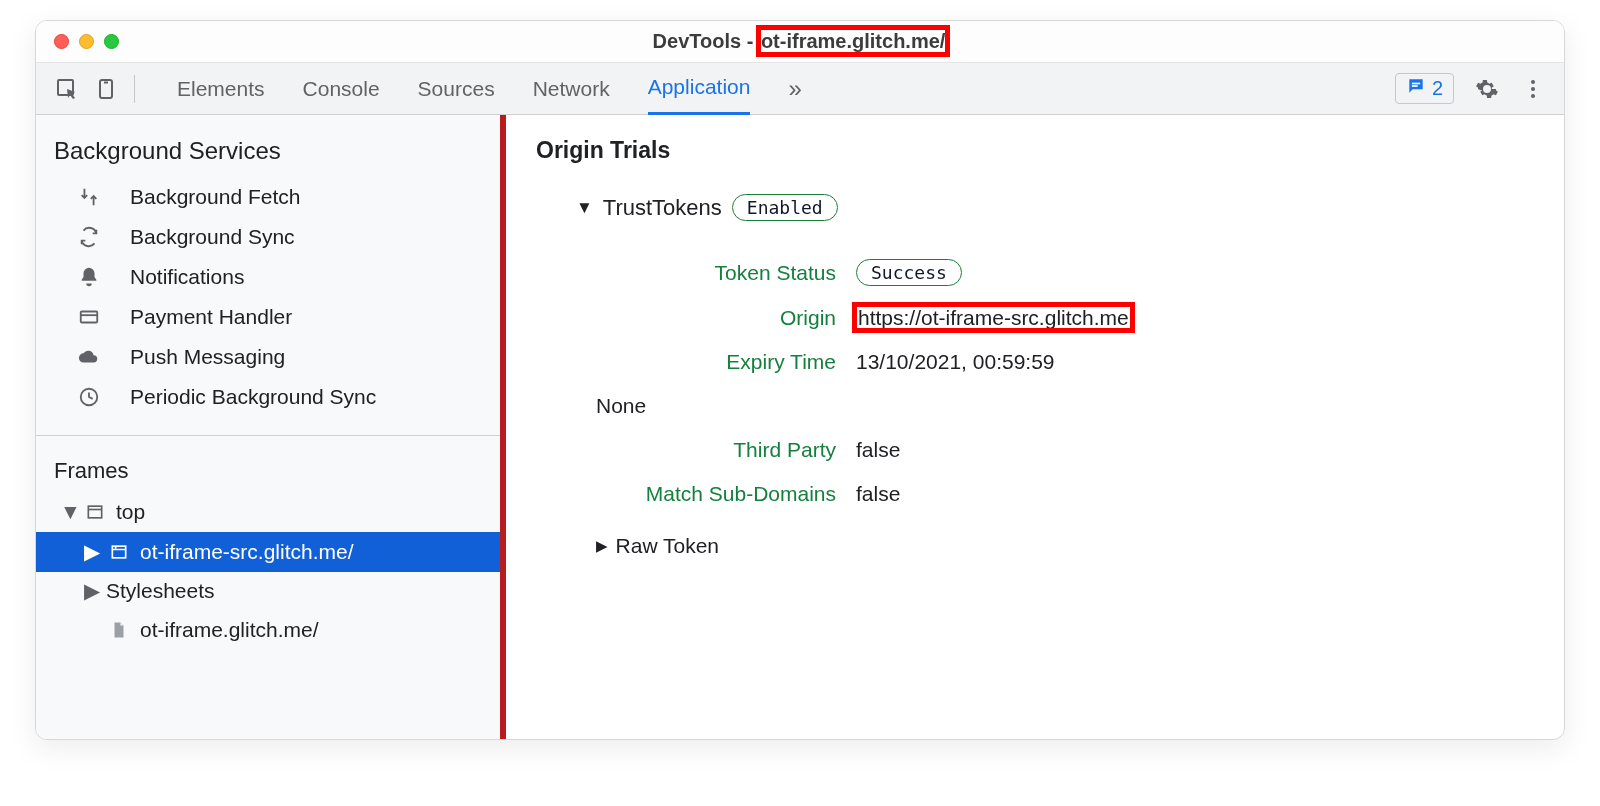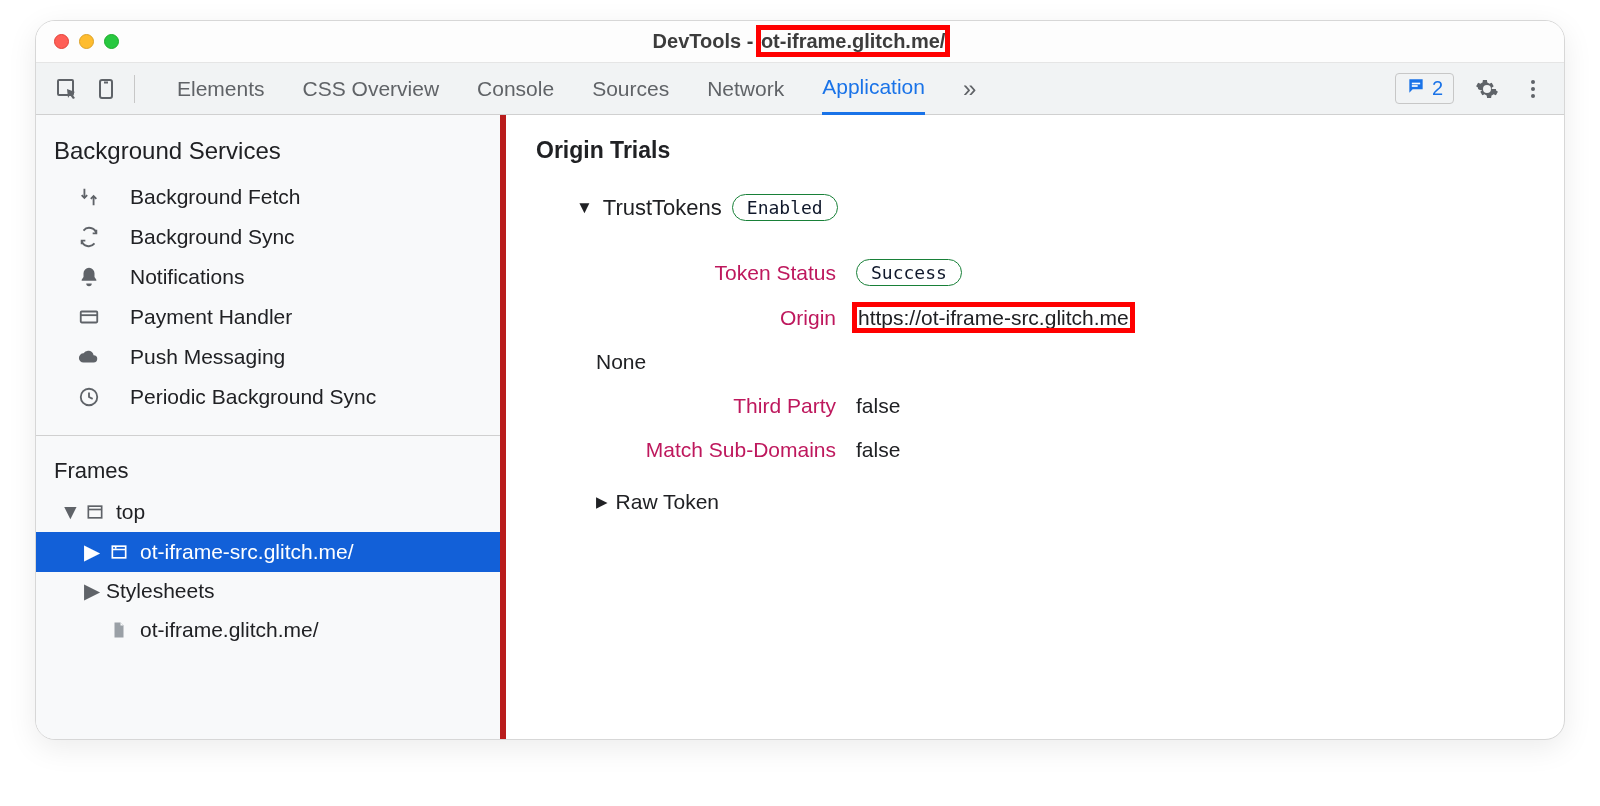--- a/index.html
+++ b/index.html
@@ -2,21 +2,21 @@
 <html><head>
 <meta charset="utf-8">
 <style>
   * { box-sizing: border-box; margin: 0; padding: 0; }
   html, body { width: 1600px; height: 806px; font-family: -apple-system, "Helvetica Neue", Arial, sans-serif; background: #fff; }
   .window {
     width: 1530px;
     height: 720px;
     margin: 20px auto 0;
     border: 1px solid #d7d7d7;
-    border-radius: 20px;
+    border-radius: 12px;
     background: #fff;
     box-shadow: 0 8px 30px rgba(0,0,0,0.08);
     overflow: hidden;
     display: flex;
     flex-direction: column;
   }
   
   .titlebar {
     height: 42px;
     background: #fdfdfd;
@@ -187,21 +187,21 @@
     margin-left: 60px;
   }
   .kv-row {
     display:flex;
     align-items: center;
     padding: 10px 0;
   }
   .kv-key {
     width: 260px;
     text-align: right;
-    color: #be185d;
+    color: #15803d;
     font-size: 21px;
     padding-right: 20px;
   }
   .kv-val { font-size: 21px; }
   .redbox { outline:5px solid #ff0000; outline-offset:-1px; padding: 0 2px; }
   .raw-row {
     display:flex; align-items:center; gap:8px;
     margin-left: 60px;
     margin-top: 18px;
   }
@@ -234,21 +234,20 @@
       <span class="sb-icon">
         <svg width="24" height="24" viewBox="0 0 24 24" fill="none" stroke="#5f6368" stroke-width="2">
           <rect x="5" y="3" width="12" height="18" rx="2"></rect>
           <line x1="9" y1="5.5" x2="13" y2="5.5"></line>
         </svg>
       </span>
       <div class="divider"></div>
     </div>
     <div class="tabs">
       <div class="tab">Elements</div>
-      <div class="tab">CSS Overview</div>
       <div class="tab">Console</div>
       <div class="tab">Sources</div>
       <div class="tab">Network</div>
       <div class="tab active">Application</div>
       <div class="more-arrow">»</div>
     </div>
     <div class="tb-right">
       <div class="msg-badge">
         <span>
           <svg width="20" height="20" viewBox="0 0 24 24" fill="#1a73e8">
@@ -389,20 +388,24 @@
       <div class="kv-table">
         <div class="kv-row">
           <div class="kv-key">Token Status</div>
           <div class="kv-val"><span class="pill">Success</span></div>
         </div>
         <div class="kv-row">
           <div class="kv-key">Origin</div>
           <div class="kv-val"><span class="redbox">https://ot-iframe-src.glitch.me</span></div>
         </div>
         <div class="kv-row">
+          <div class="kv-key">Expiry Time</div>
+          <div class="kv-val">13/10/2021, 00:59:59</div>
+        </div>
+        <div class="kv-row">
           <div class="kv-val">None</div>
         </div>
         <div class="kv-row">
           <div class="kv-key">Third Party</div>
           <div class="kv-val">false</div>
         </div>
         <div class="kv-row">
           <div class="kv-key">Match Sub-Domains</div>
           <div class="kv-val">false</div>
         </div>

